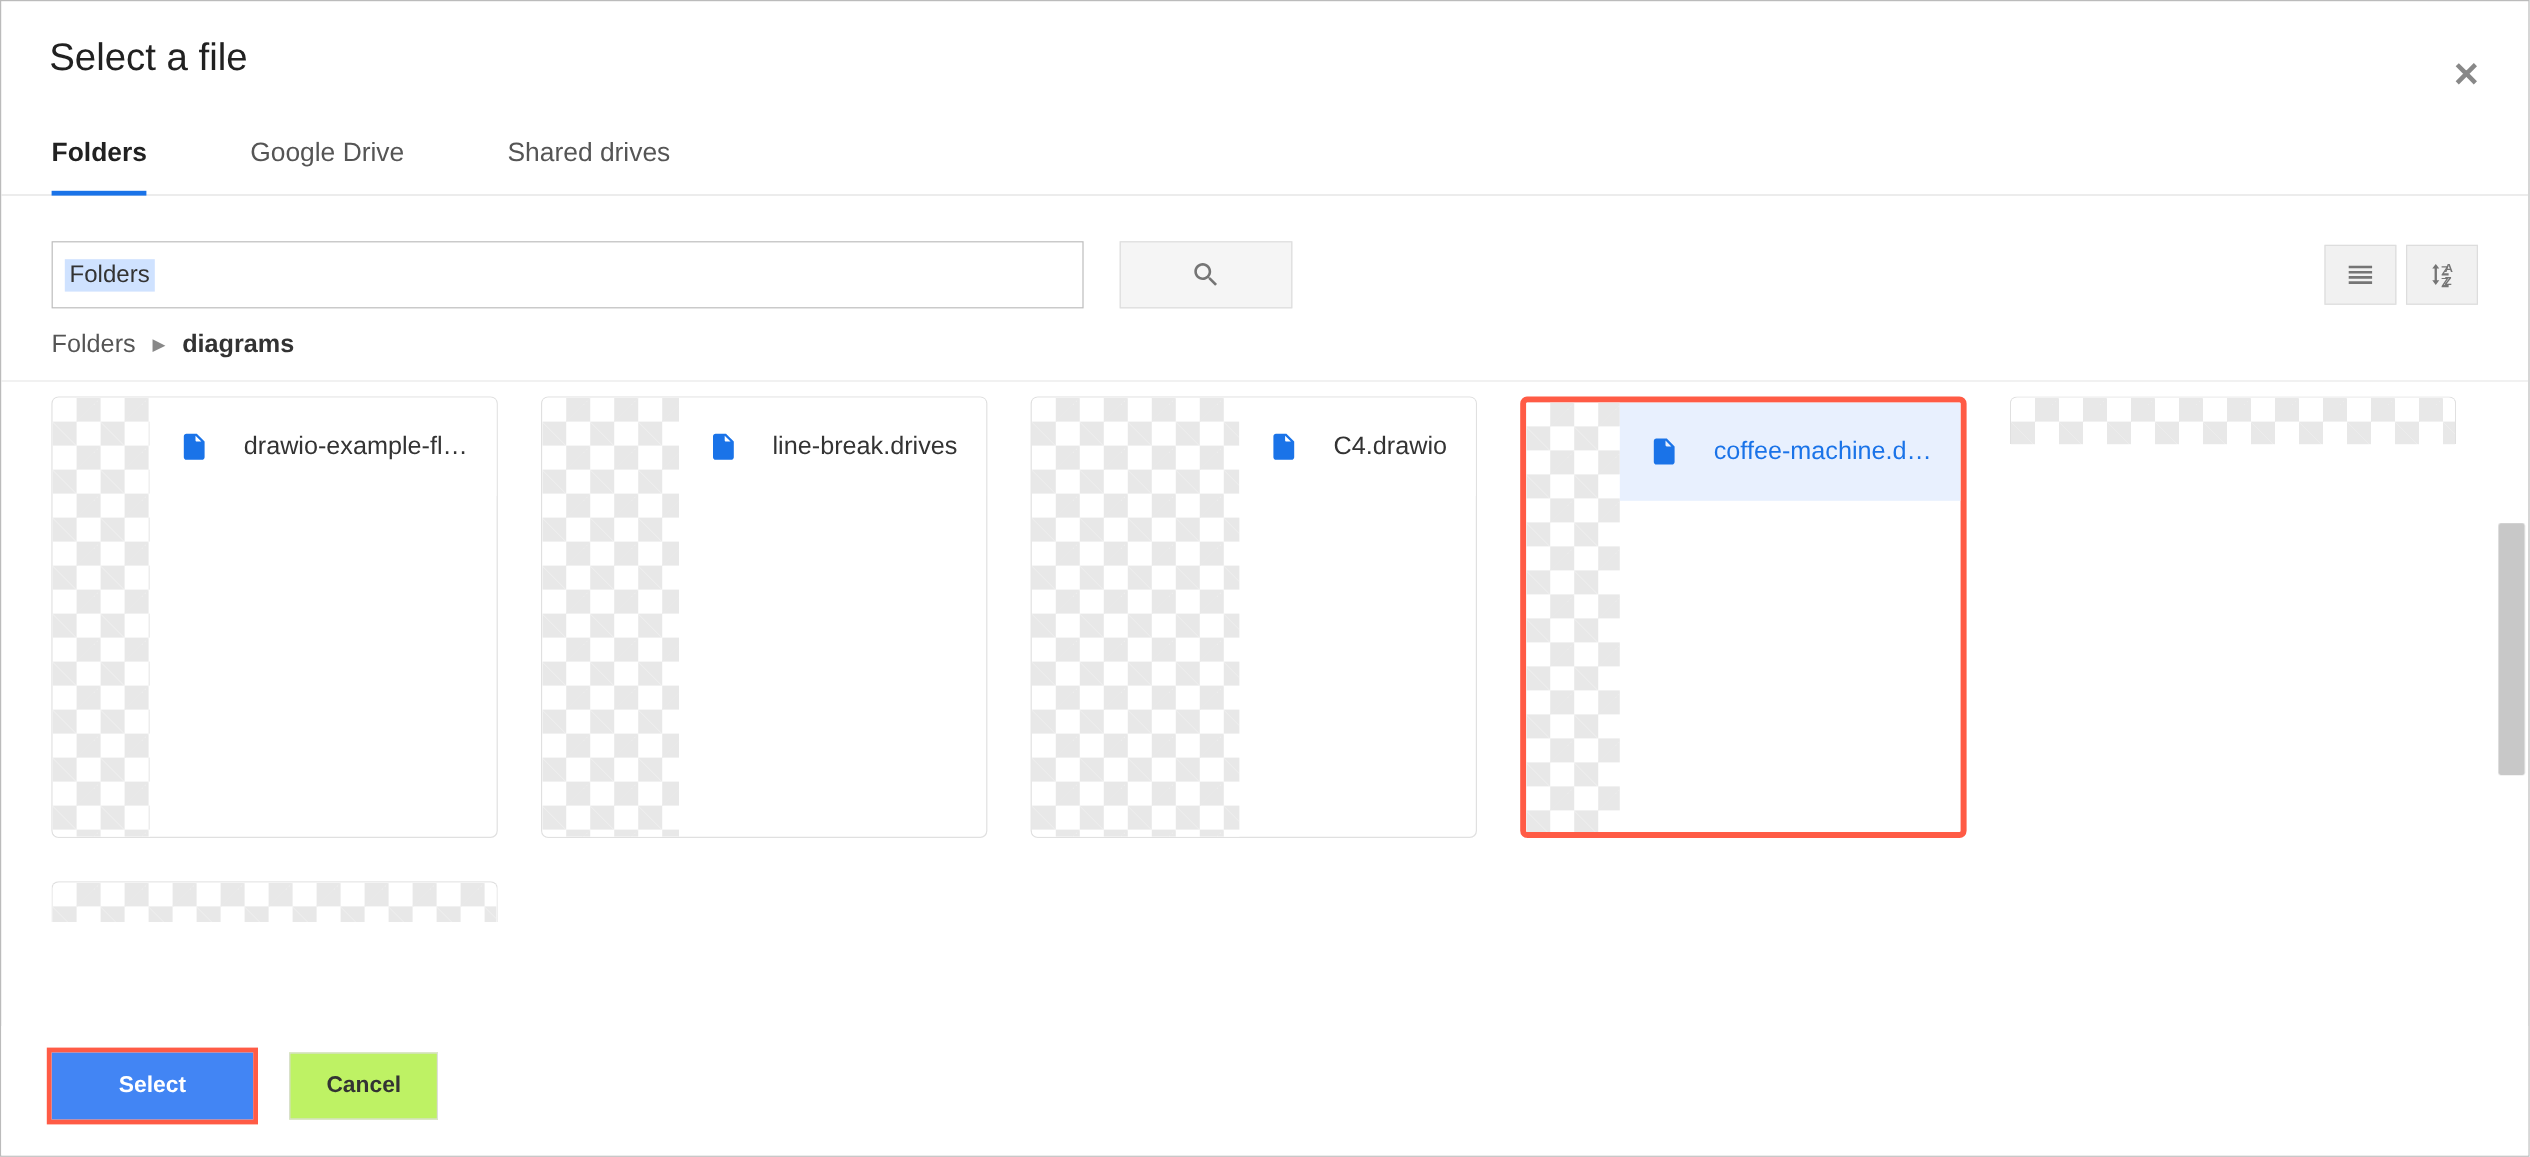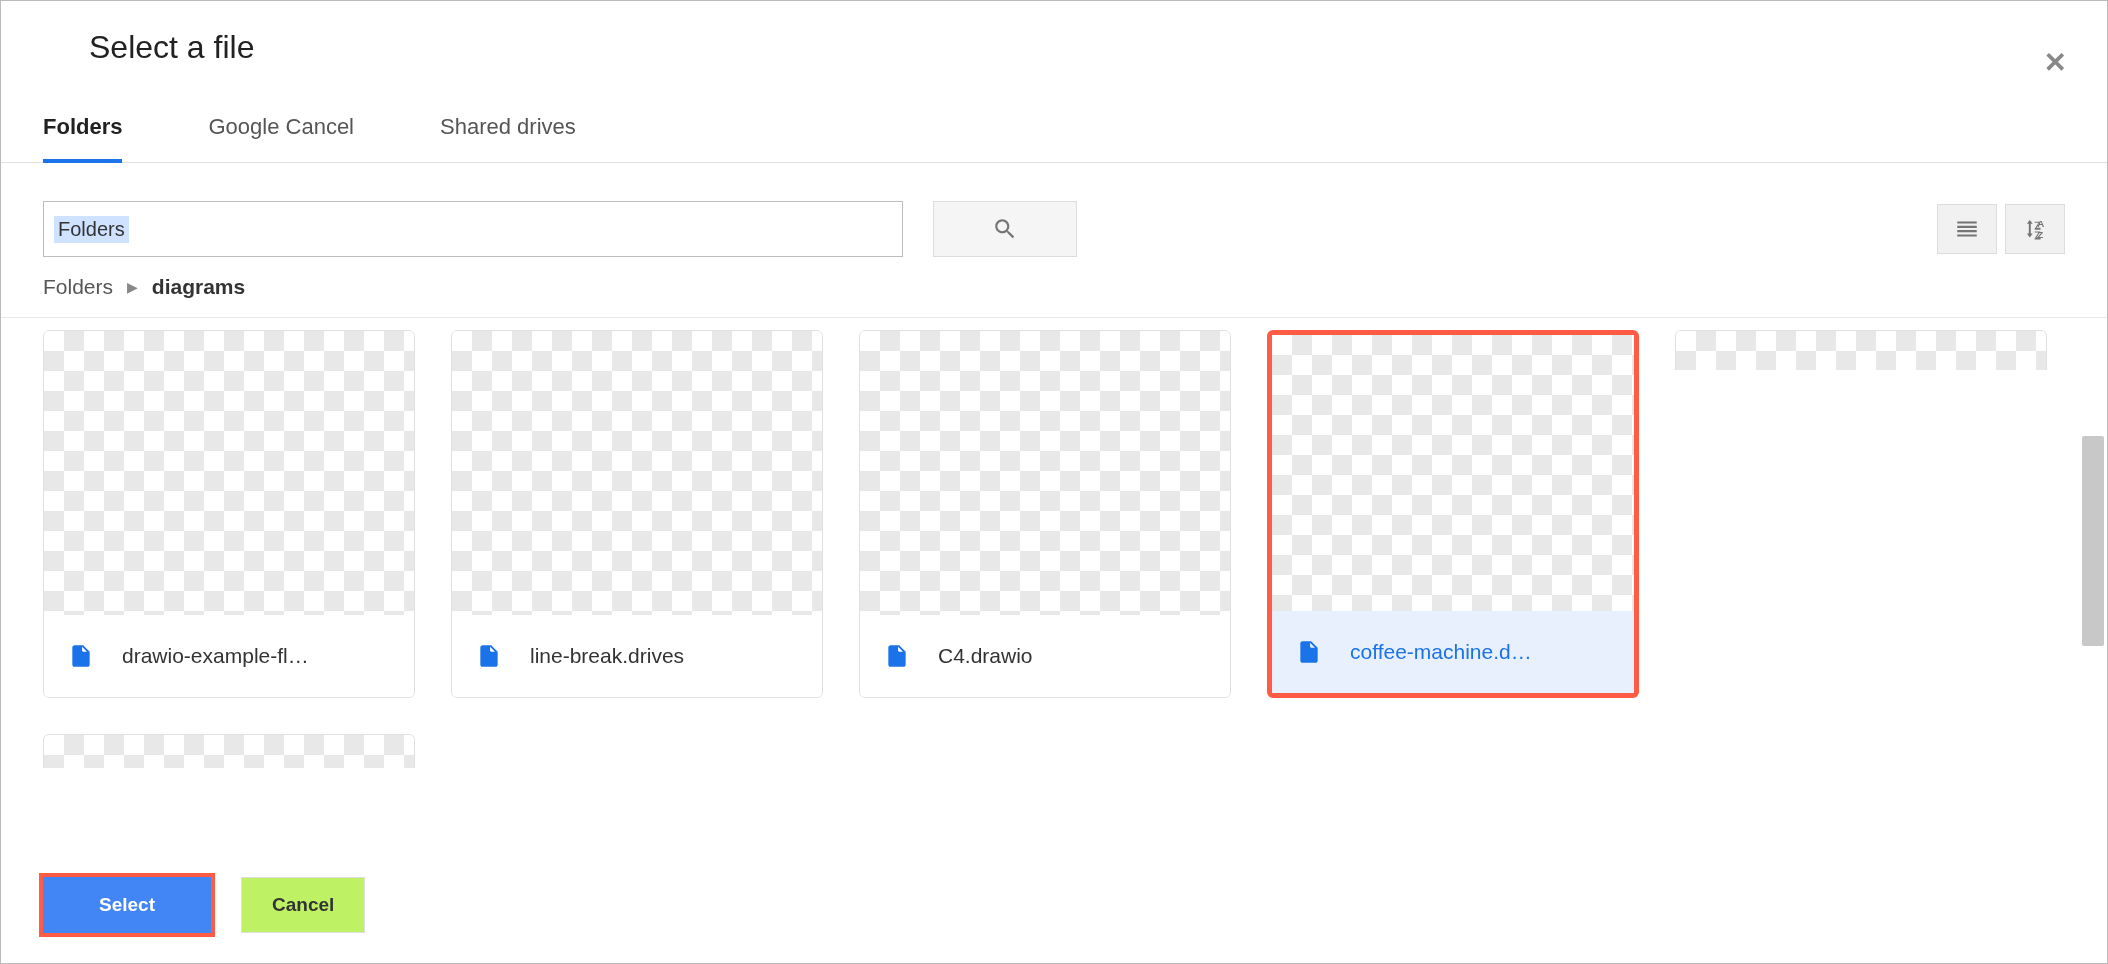--- a/index.html
+++ b/index.html
@@ -13,21 +13,20 @@
       background: #fff;
       border: 1px solid #bbb;
       width: 2108px;
       height: 964px;
       position: relative;
       overflow: hidden;
     }
     
     .header {
       padding: 28px 40px 0 40px;
-      margin-left: 48px;
     }
     
     .title {
       font-size: 32px;
       font-weight: 400;
       color: #212121;
     }
     
     .close-btn {
       position: absolute;
@@ -164,21 +163,20 @@
     }
     
     .file-card {
       width: 372px;
       height: 368px;
       border: 1px solid #e0e0e0;
       border-radius: 6px;
       overflow: hidden;
       cursor: pointer;
       display: flex;
-      flex-direction: column;
     }
     
     .file-card.selected {
       border: 5px solid #ff5b45;
     }
     
     .file-card.selected .file-footer {
       background: #e8f0fe;
     }
     
@@ -280,21 +278,21 @@
 <body>
 
 <div class="header">
   <div class="title">Select a file</div>
 </div>
 
 <div class="close-btn">✕</div>
 
 <div class="tabs">
   <div class="tab active">Folders</div>
-  <div class="tab">Google Cancel</div>
+  <div class="tab">Google Drive</div>
   <div class="tab">Shared drives</div>
 </div>
 
 <div class="toolbar">
   <div class="search-input">
     <span class="search-highlight">Folders</span>
   </div>
   <div class="search-btn">
     <svg width="26" height="26" viewBox="0 0 24 24">
         <path d="M15.5 14h-.79l-.28-.27C15.41 12.59 16 11.11 16 9.5 16 5.91 13.09 3 9.5 3S3 5.91 3 9.5 5.91 16 9.5 16c1.61 0 3.09-.59 4.23-1.57l.27.28v.79l5 4.99L20.49 19l-4.99-5zm-6 0C7.01 14 5 11.99 5 9.5S7.01 5 9.5 5 14 7.01 14 9.5 11.99 14 9.5 14z"></path>

